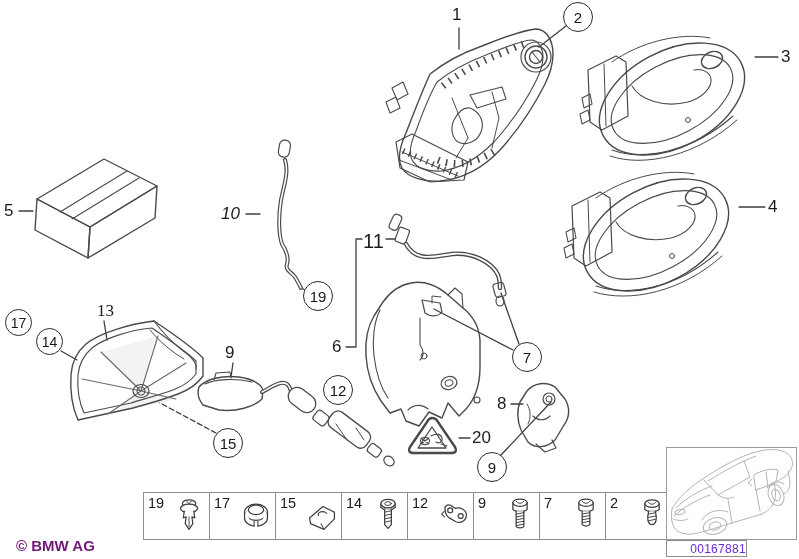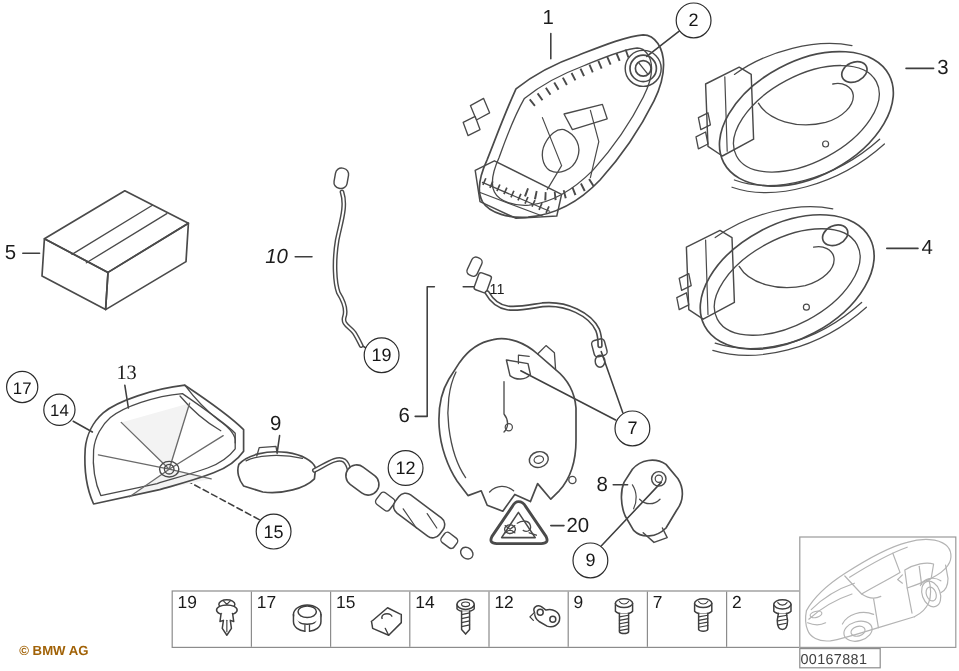--- a/index.html
+++ b/index.html
@@ -5,49 +5,49 @@
   html,body { margin:0; padding:0; background:#fff; }
   .stage {
     position:relative; width:799px; height:559px; background:#ffffff;
     font-family:"Liberation Sans", sans-serif; overflow:hidden;
   }
   .art { position:absolute; left:0; top:0; }
   .lbl {
     position:absolute; font-size:17px; color:#1c1c1c; line-height:20px;
     user-select:none;
   }
-  .lbl.s { font-size:12px;margin-left:45px; }
+  .lbl.s { font-size:20px; }
   .circ {
     position:absolute; width:30px; height:30px; box-sizing:border-box;
     border:1.7px solid #2b2b2b; border-radius:50%; background:#fff;
     display:flex; align-items:center; justify-content:center;
     font-size:15px; color:#161616;
   }
   .circ.sm { width:27px; height:27px; font-size:14px; }
   .strip {
     position:absolute; left:143px; top:492px; height:46px;
     display:flex; border:1px solid #8c8c8c; background:#fff; box-sizing:content-box;
   }
   .cell { width:65px; height:46px; position:relative; }
   .cell + .cell { border-left:1px solid #8c8c8c; }
   .cell-label { position:absolute; left:4px; top:2px; font-size:14.5px; color:#1a1a1a; }
   .cell-icon { position:absolute; right:1px; top:2px; }
   .carbox {
     position:absolute; left:666px; top:447px; width:131px; height:93px;
     border:1px solid #9a9a9a; box-sizing:border-box; background:#fff;
   }
   .codebox {
-    position:absolute; left:666px; top:540px; width:68px; height:17px;
+    position:absolute; left:666px; top:540px; width:81px; height:17px;
     border:1px solid #8c8c8c; box-sizing:border-box; background:#fff;
-    display:flex; align-items:center; justify-content:flex-start;
-    font-size:12px; color:#404040; letter-spacing:0.3px;
+    display:flex; align-items:center; justify-content:flex-end;
+    font-size:12px; color:#6d28d9; letter-spacing:0.3px;
   }
   .copyright {
-    position:absolute; left:16px; top:537px; font-size:11px;
-    font-weight:bold; color:#a16207;
+    position:absolute; left:16px; top:537px; font-size:15px;
+    font-weight:bold; color:#701a75;
   }
 </style>
 </head>
 <body>
 
 <div class="stage">
 
   <svg class="art" width="799" height="559" viewBox="0 0 799 559" fill="none" stroke="#4a4a4a" stroke-width="1.4" stroke-linecap="round" stroke-linejoin="round">
 
     <g stroke="#3f3f3f" stroke-width="1.3">

